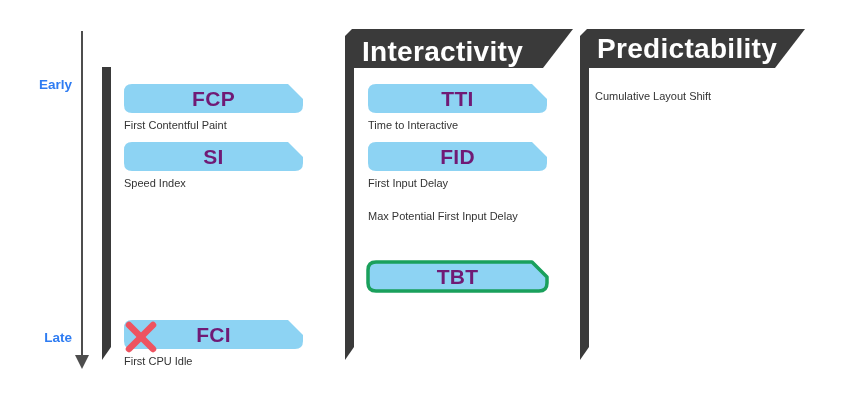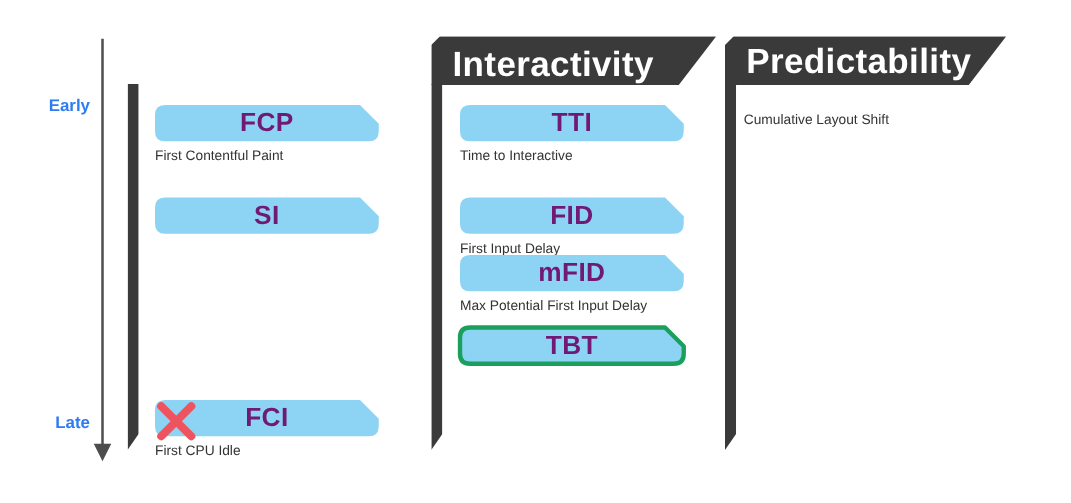--- a/index.html
+++ b/index.html
@@ -32,21 +32,21 @@
   .col-title{color:#ffffff;font-size:28px;font-weight:bold;letter-spacing:.3px;}
 
   .col-bar{position:absolute;left:0;top:67px;width:9px;height:293px;background:#3a3a3a;
     clip-path:polygon(0 0,100% 0,100% calc(100% - 13px),0 100%);}
 
   
   .metric{position:absolute;width:179px;}
   .col-load .metric{left:22px;}
   .col-interactivity .metric{left:23px;}
   .col-predictability .metric{left:15px;}
-  .r0{top:84px;} .r1{top:158px;} .r2{top:204px;} .r3{top:262px;} .r4{top:320px;}
+  .r0{top:84px;} .r1{top:142px;} .r2{top:204px;} .r3{top:262px;} .r4{top:320px;}
 
   .pill{position:relative;width:179px;height:29px;}
   .pill svg{position:absolute;left:0;top:0;overflow:visible;display:block;}
   .pill-label{position:absolute;left:0;right:0;top:0;height:29px;
     display:flex;align-items:center;justify-content:center;
     font-size:21px;font-weight:bold;color:#701a75;letter-spacing:.3px;}
   .caption{width:179px;text-align:left;font-size:11px;color:#333333;margin-top:6px;}
 
   .x-mark{position:absolute;right:-15px;top:0;width:34px;height:34px;}
 </style>
@@ -75,20 +75,21 @@
       <div class="caption">First Contentful Paint</div>
     </div>
 
     <div class="metric r1">
       <div class="pill">
         <svg width="179" height="29" viewBox="0 0 179 29">
           <path d="M8 0 H164 L179 15 V21 Q179 29 171 29 H8 Q0 29 0 21 V8 Q0 0 8 0 Z" fill="#8dd3f3"></path>
         </svg>
         <span class="pill-label">SI</span>
       </div>
+      <div class="caption">Speed Index</div>
     </div>
 
 
 
     <div class="metric r4">
       <div class="pill">
         <svg width="179" height="29" viewBox="0 0 179 29">
           <path d="M8 0 H164 L179 15 V21 Q179 29 171 29 H8 Q0 29 0 21 V8 Q0 0 8 0 Z" fill="#8dd3f3"></path>
         </svg>
         <span class="pill-label">FCI</span>
@@ -121,26 +122,20 @@
       <div class="pill">
         <svg width="179" height="29" viewBox="0 0 179 29">
           <path d="M8 0 H164 L179 15 V21 Q179 29 171 29 H8 Q0 29 0 21 V8 Q0 0 8 0 Z" fill="#8dd3f3"></path>
         </svg>
         <span class="pill-label">FID</span>
       </div>
       <div class="caption">First Input Delay</div>
     </div>
 
     <div class="metric r2">
-      <div class="pill">
-        <svg width="179" height="29" viewBox="0 0 179 29">
-          <path d="M8 0 H164 L179 15 V21 Q179 29 171 29 H8 Q0 29 0 21 V8 Q0 0 8 0 Z" fill="#8dd3f3"></path>
-        </svg>
-        <span class="pill-label">mFID</span>
-      </div>
       <div class="caption">Max Potential First Input Delay</div>
     </div>
 
     <div class="metric r3">
       <div class="pill">
         <svg width="179" height="29" viewBox="0 0 179 29">
           <path d="M8 0 H164 L179 15 V21 Q179 29 171 29 H8 Q0 29 0 21 V8 Q0 0 8 0 Z" fill="#8dd3f3" stroke="#1aa05c" stroke-width="3.5" stroke-linejoin="round"></path>
         </svg>
         <span class="pill-label">TBT</span>
       </div>

